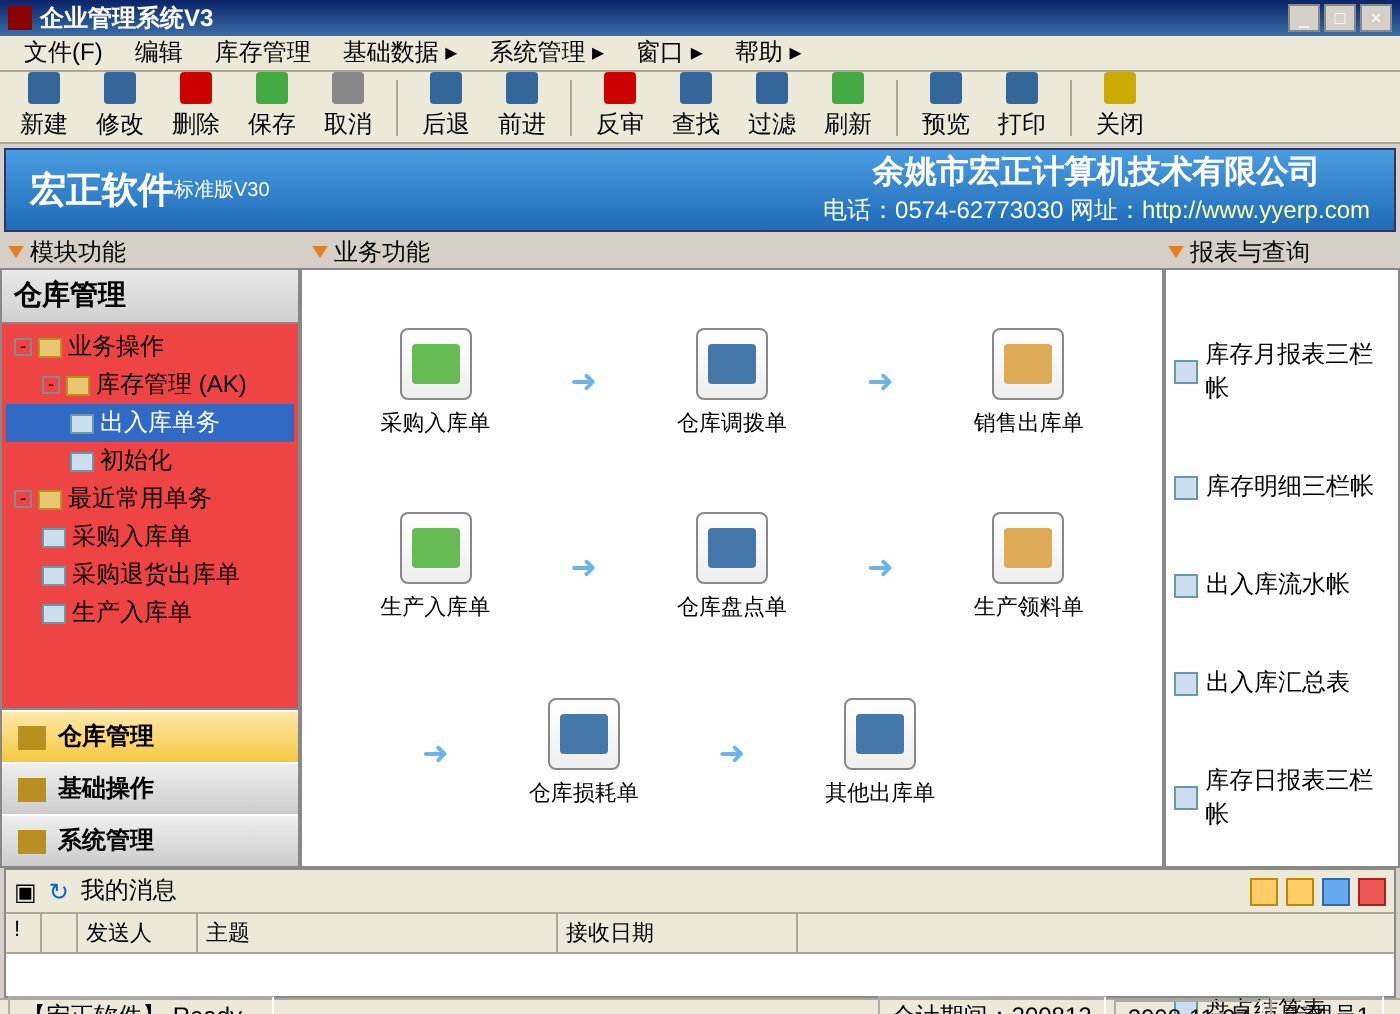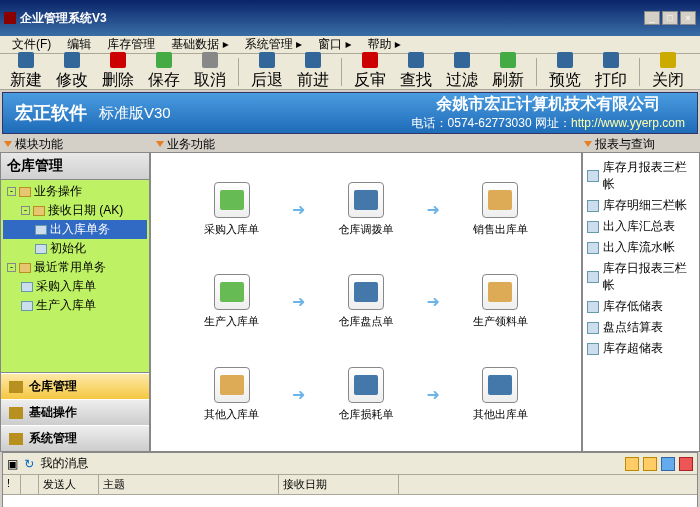--- a/index.html
+++ b/index.html
@@ -1,44 +1,44 @@
 <!DOCTYPE html>
 <html><head>
 <meta charset="utf-8">
 <style>
 * { margin: 0; padding: 0; box-sizing: border-box; font-family: "SimSun", "宋体", sans-serif; font-size: 12px; }
 body { width: 700px; height: 507px; background: #d4d0c8; overflow: hidden; }
-.titlebar { background: linear-gradient(#0a246a, #3a6ea5); color: #fff; height: 18px; display: flex; align-items: center; padding: 18px 4px; }
+.titlebar { background: linear-gradient(#0a246a, #3a6ea5); color: #fff; height: 18px; display: flex; align-items: center; padding: 0 4px; }
 .titlebar .icon { width: 12px; height: 12px; background: #8b0000; margin-right: 4px; }
 .titlebar .title { flex: 1; font-weight: bold; }
 .winbtns { display: flex; gap: 2px; }
 .winbtn { width: 16px; height: 14px; background: #d4d0c8; border: 1px solid #888; font-size: 9px; text-align: center; line-height: 12px; cursor: pointer; }
 .menubar { background: #ece9d8; height: 18px; display: flex; align-items: center; padding: 0 4px; border-bottom: 1px solid #aca899; }
 .menu-item { padding: 0 8px; cursor: pointer; }
 .toolbar { background: #ece9d8; height: 36px; display: flex; align-items: center; padding: 0 4px; border-bottom: 1px solid #aca899; gap: 2px; }
 .tbtn { display: flex; flex-direction: column; align-items: center; padding: 2px 6px; cursor: pointer; }
 .tbtn-icon { width: 16px; height: 16px; background: #888; border-radius: 2px; }
 .tbtn-icon.red { background: #c00; }
 .tbtn-icon.blue { background: #369; }
 .tbtn-icon.green { background: #4a4; }
 .tbtn-icon.yellow { background: #ca0; }
-.tbtn-lbl { font-size: 16px; margin-top: 2px; }
+.tbtn-lbl { font-size: 12px; margin-top: 2px; }
 .tsep { width: 1px; height: 28px; background: #aca899; margin: 0 4px; }
 .banner { background: linear-gradient(#4a9ce0, #1e6bb8); height: 42px; display: flex; align-items: center; padding: 0 12px; color: #fff; border: 1px solid #336; margin: 2px; }
 .banner-left { font-size: 18px; font-weight: bold; }
-.banner-sub { font-size: 15px; margin-left: 12px; }
+.banner-sub { font-size: 10px; margin-left: 0; }
 .banner-right { margin-left: auto; text-align: center; }
 .banner-right .company { font-size: 16px; font-weight: bold; }
 .banner-right .contact { font-size: 10px; }
 .banner-right a { color: #ffa; }
 .section-heads { display: flex; height: 16px; }
 .section-head { display: flex; align-items: center; padding: 0 4px; font-size: 11px; }
 .arrow-icon { width: 0; height: 0; border-left: 4px solid transparent; border-right: 4px solid transparent; border-top: 6px solid #e67e22; margin-right: 3px; }
 .main { display: flex; height: 300px; }
-.sidebar { width: 150px; background: #bef264; border: 1px solid #888; display: flex; flex-direction: column; }
+.sidebar { width: 150px; background: #ef4444; border: 1px solid #888; display: flex; flex-direction: column; }
 .sidebar-title { background: linear-gradient(#e8e8e8, #d0d0d0); padding: 4px 6px; font-weight: bold; font-size: 14px; border-bottom: 1px solid #888; }
 .tree { flex: 1; overflow: auto; padding: 2px; }
 .tree-node { display: flex; align-items: center; padding: 1px 0; cursor: pointer; white-space: nowrap; }
 .tree-node.l1 { padding-left: 4px; }
 .tree-node.l2 { padding-left: 18px; }
 .tree-node.l3 { padding-left: 32px; }
 .tree-toggle { width: 9px; height: 9px; border: 1px solid #888; text-align: center; line-height: 7px; font-size: 9px; margin-right: 3px; }
 .tree-icon { width: 12px; height: 10px; background: #e6c670; border: 1px solid #b89020; margin-right: 3px; }
 .tree-icon.doc { background: #cde; border-color: #69a; }
 .tree-node.selected { background: #316ac5; color: #fff; }
@@ -50,21 +50,21 @@
 .flow-grid { display: grid; grid-template-columns: 1fr auto 1fr auto 1fr; grid-template-rows: repeat(3, 1fr); align-items: center; justify-items: center; padding: 10px 20px; height: 100%; }
 .flow-item { display: flex; flex-direction: column; align-items: center; cursor: pointer; }
 .flow-icon { width: 36px; height: 36px; border: 1px solid #888; background: linear-gradient(#fff, #eee); border-radius: 4px; display: flex; align-items: center; justify-content: center; }
 .flow-icon-inner { width: 24px; height: 20px; background: #5a9; border-radius: 2px; }
 .flow-icon-inner.blue { background: #47a; }
 .flow-icon-inner.yellow { background: #da5; }
 .flow-icon-inner.green { background: #6b5; }
 .flow-label { margin-top: 4px; font-size: 11px; }
 .flow-arrow { color: #6cb4e8; font-size: 16px; }
 .rightpanel { width: 118px; background: #fff; border: 1px solid #888; padding: 4px; }
-.report-item { display: flex; align-items: center; padding: 2px 0; cursor: pointer; font-size: 11px; }
+.report-item { display: flex; align-items: center; padding: 2px 0; cursor: pointer; font-size: 11px; margin-top: 28px; }
 .report-icon { width: 12px; height: 12px; background: #cde; border: 1px solid #69a; margin-right: 4px; }
 .msgpanel { height: 65px; border: 1px solid #888; background: #fff; margin: 0 2px; display: flex; flex-direction: column; }
 .msg-head { background: #ece9d8; display: flex; align-items: center; padding: 2px 4px; border-bottom: 1px solid #aca899; }
 .msg-icons { margin-left: auto; display: flex; gap: 4px; }
 .msg-icon { width: 14px; height: 14px; background: #fc6; border: 1px solid #b80; cursor: pointer; }
 .msg-icon.red { background: #e55; border-color: #a22; }
 .msg-icon.blue { background: #6ae; border-color: #36a; }
 .msg-table { flex: 1; }
 .msg-th { display: flex; background: #ece9d8; border-bottom: 1px solid #aca899; }
 .msg-th div { padding: 2px 4px; border-right: 1px solid #aca899; font-size: 11px; }
@@ -189,41 +189,45 @@
     <div class="sidebar-title">仓库管理</div>
     <div class="tree" id="tree">
         <div class="tree-node l1">
           <span class="tree-toggle">-</span>
           <span class="tree-icon"></span>
           <span>业务操作</span>
         </div>
         <div class="tree-node l2">
           <span class="tree-toggle">-</span>
           <span class="tree-icon"></span>
-          <span>接收日期 (AK)</span>
+          <span>库存管理 (AK)</span>
         </div>
         <div class="tree-node l3 selected">
           <span class="tree-icon doc"></span>
           <span>出入库单务</span>
         </div>
         <div class="tree-node l3">
           <span class="tree-icon doc"></span>
           <span>初始化</span>
         </div>
         <div class="tree-node l1">
           <span class="tree-toggle">-</span>
           <span class="tree-icon"></span>
           <span>最近常用单务</span>
         </div>
         <div class="tree-node l2">
           <span class="tree-icon doc"></span>
           <span>采购入库单</span>
         </div>
         <div class="tree-node l2">
           <span class="tree-icon doc"></span>
+          <span>采购退货出库单</span>
+        </div>
+        <div class="tree-node l2">
+          <span class="tree-icon doc"></span>
           <span>生产入库单</span>
         </div>
       </div>
     <div class="nav-btns" id="navbtns">
         <div class="nav-btn">
           <span class="nav-btn-icon"></span>
           <span>仓库管理</span>
         </div>
         <div class="nav-btn gray">
           <span class="nav-btn-icon"></span>
@@ -270,26 +274,20 @@
           </div>
           <div class="flow-label">仓库盘点单</div>
         </div>
         <div class="flow-arrow">➜</div>
         <div class="flow-item">
           <div class="flow-icon">
             <div class="flow-icon-inner yellow"></div>
           </div>
           <div class="flow-label">生产领料单</div>
         </div>
-        <div class="flow-item">
-          <div class="flow-icon">
-            <div class="flow-icon-inner yellow"></div>
-          </div>
-          <div class="flow-label">其他入库单</div>
-        </div>
         <div class="flow-arrow">➜</div>
         <div class="flow-item">
           <div class="flow-icon">
             <div class="flow-icon-inner blue"></div>
           </div>
           <div class="flow-label">仓库损耗单</div>
         </div>
         <div class="flow-arrow">➜</div>
         <div class="flow-item">
           <div class="flow-icon">
@@ -303,25 +301,25 @@
       <div class="report-item">
         <span class="report-icon"></span>
         <span>库存月报表三栏帐</span>
       </div>
       <div class="report-item">
         <span class="report-icon"></span>
         <span>库存明细三栏帐</span>
       </div>
       <div class="report-item">
         <span class="report-icon"></span>
+        <span>出入库流水帐</span>
+      </div>
+      <div class="report-item">
+        <span class="report-icon"></span>
         <span>出入库汇总表</span>
-      </div>
-      <div class="report-item">
-        <span class="report-icon"></span>
-        <span>出入库流水帐</span>
       </div>
       <div class="report-item">
         <span class="report-icon"></span>
         <span>库存日报表三栏帐</span>
       </div>
       <div class="report-item">
         <span class="report-icon"></span>
         <span>库存低储表</span>
       </div>
       <div class="report-item">

